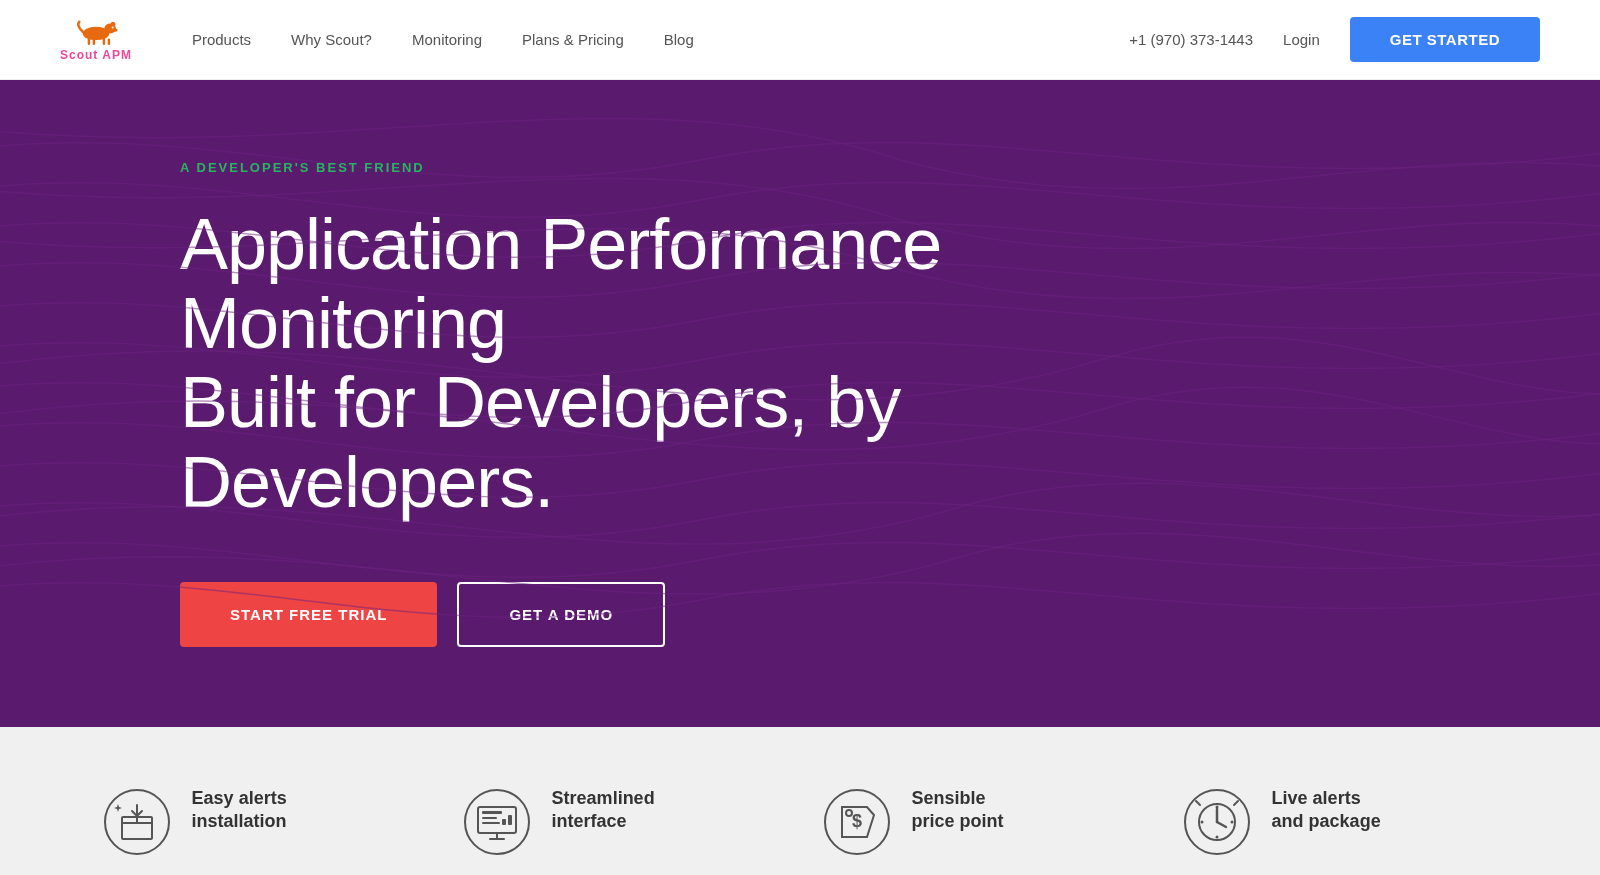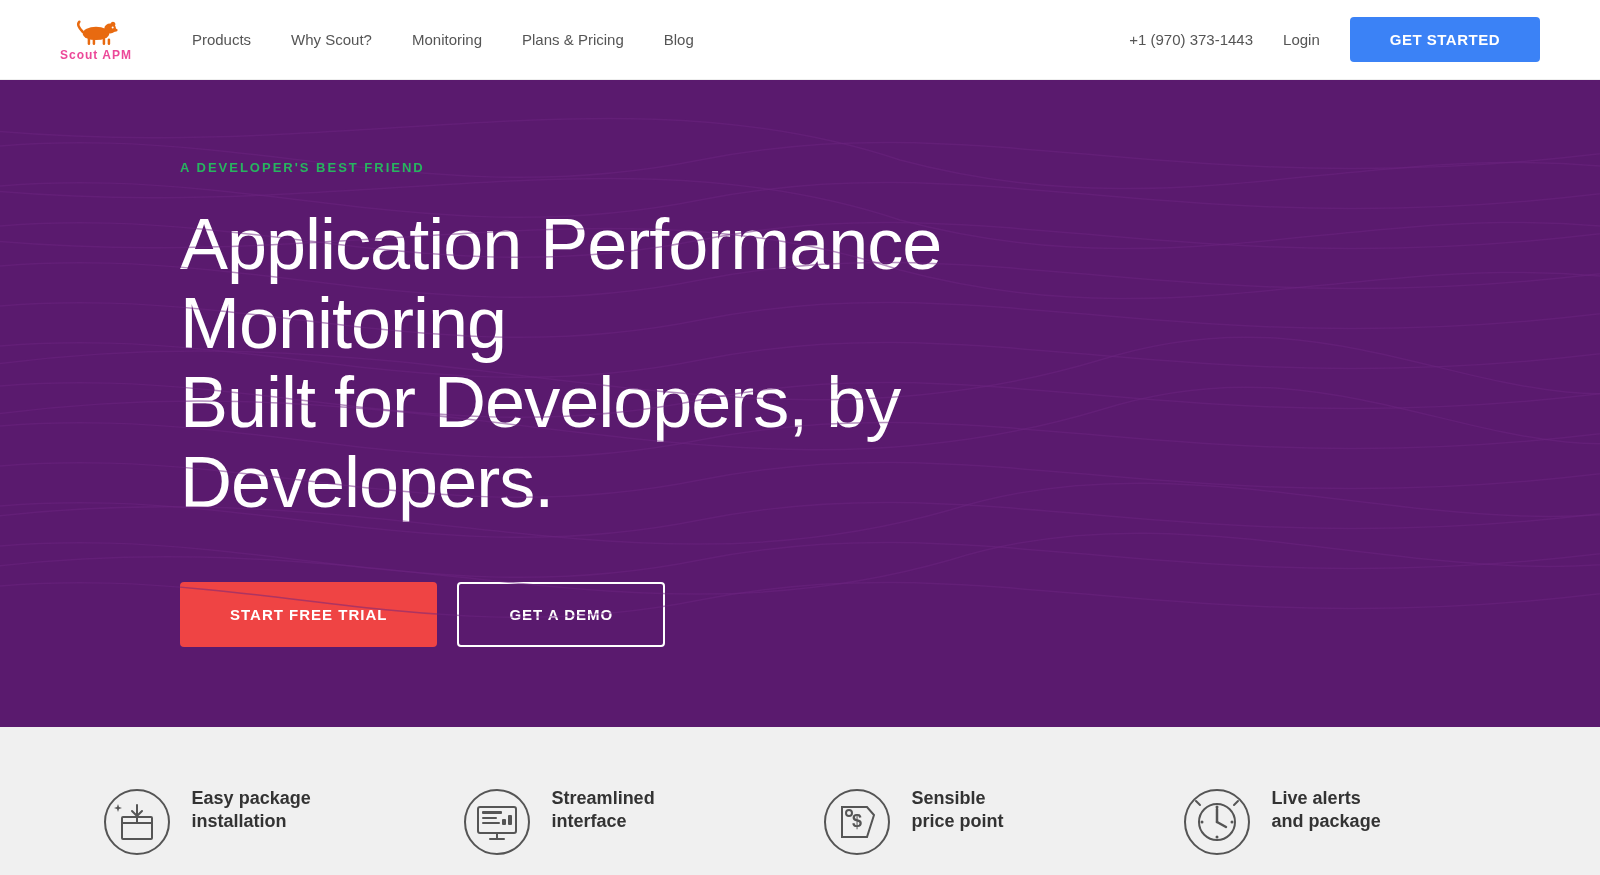--- a/index.html
+++ b/index.html
@@ -267,21 +267,21 @@
       <path d="M20 36 L50 36" stroke="#555" stroke-width="2"></path>
       <path d="M35 30 L35 36" stroke="#555" stroke-width="2"></path>
 
       <path d="M35 18 L35 28" stroke="#555" stroke-width="2" stroke-linecap="round"></path>
       <path d="M30 24 L35 29 L40 24" stroke="#555" stroke-width="2" stroke-linecap="round" stroke-linejoin="round" fill="none"></path>
 
       <path d="M15 20 L16 17 L17 20 L20 21 L17 22 L16 25 L15 22 L12 21 Z" fill="#555"></path>
     </svg>
     <div class="feature-text">
       <span class="feature-title">
-        <span>Easy package</span><br>
+        <span>Easy alerts</span><br>
         <span>installation</span>
       </span>
     </div>
   </div>
 
   <div class="feature-item">
     <svg class="feature-icon" viewBox="0 0 70 70" fill="none" xmlns="http://www.w3.org/2000/svg">
       <circle cx="35" cy="35" r="32" stroke="#555" stroke-width="2"></circle>
 
       <rect x="16" y="20" width="38" height="26" rx="2" stroke="#555" stroke-width="2"></rect>

